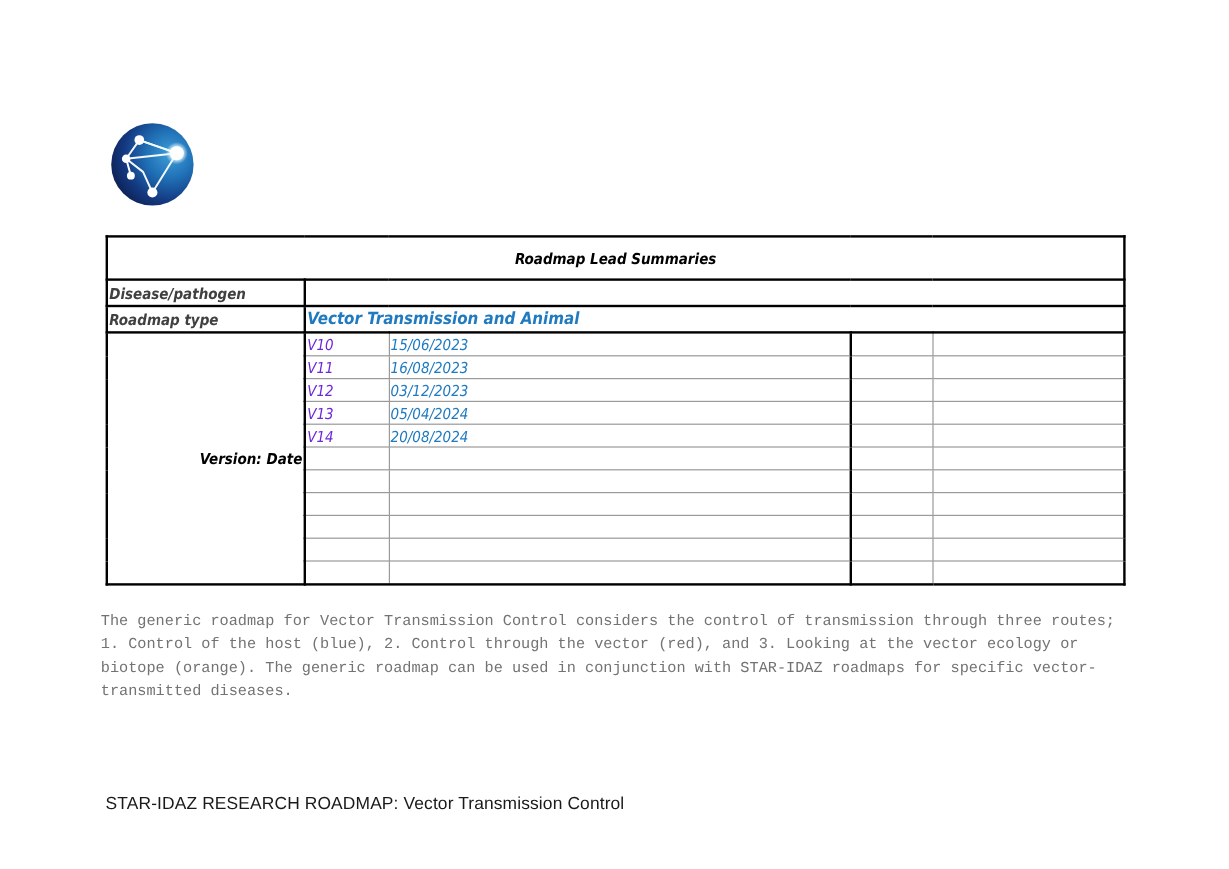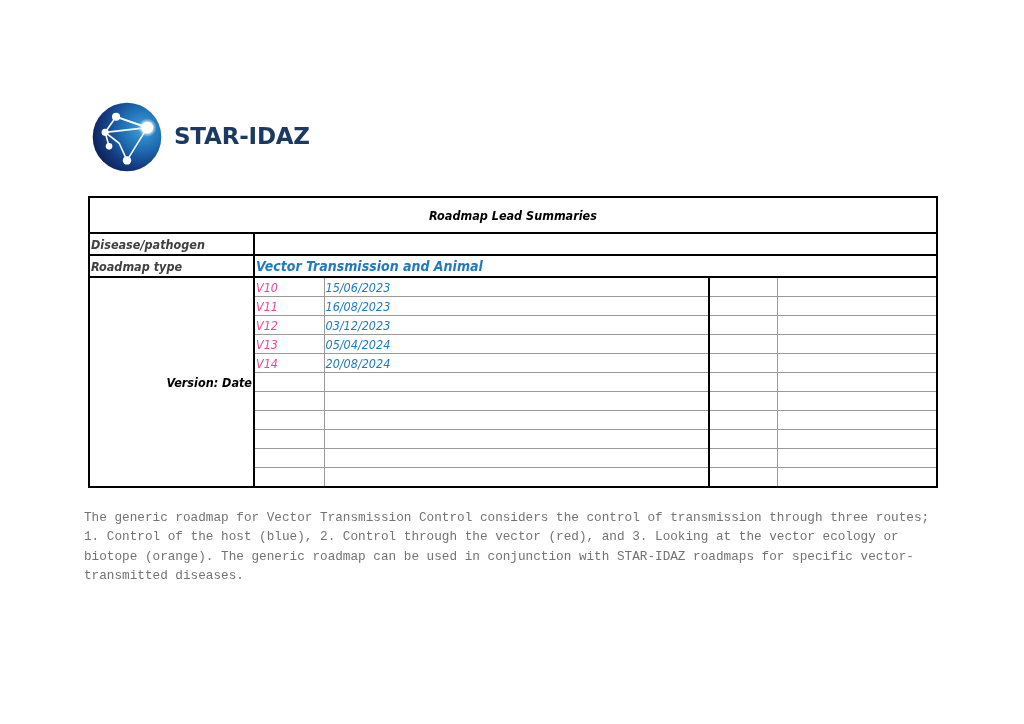--- a/index.html
+++ b/index.html
@@ -120,21 +120,21 @@
     padding: 3px 6px;
     vertical-align: middle;
     text-align: right;
     border-left: 2.5px solid #000 !important;
     border-right: 2.5px solid #000 !important;
     border-bottom: 2.5px solid #000 !important;
     border-top: 2.5px solid #000 !important;
     margin-left: 33px;
   }
   .cell-ver {
-    color: #ec4899;
+    color: #6d28d9;
     font-size: 12.5px;
     padding: 2px 6px;
     height: 16px;
     border-left: none !important;
     border-right: 1px solid #9a9a9a !important;
     border-top: 1px solid #9a9a9a !important;
     border-bottom: 1px solid #9a9a9a !important;
   }
   .cell-date {
     color: #1f7ac0;
@@ -225,21 +225,20 @@
       </g>
       <circle cx="76" cy="38" r="12" fill="url(#glowGrad)"></circle>
       <circle cx="76" cy="38" r="7.5" fill="#ffffff"></circle>
       <circle cx="36" cy="24" r="5.2" fill="#ffffff"></circle>
       <circle cx="22" cy="44" r="4.6" fill="#ffffff"></circle>
       <circle cx="27" cy="62" r="4.2" fill="#ffffff"></circle>
       <circle cx="50" cy="80" r="5.4" fill="#ffffff"></circle>
       <path d="M22 44 L27 62" stroke="#ffffff" stroke-width="2.1" fill="none" stroke-linecap="round"></path>
     </svg>
     <div class="logo-text">
-      <div class="logo-title">STAR-IDAZ</div>
     </div>
   </div>
 
   <table class="doc-table">
     <colgroup>
       <col style="width:165px">
       <col style="width:70px">
       <col style="width:385px">
       <col style="width:68px">
       <col style="width:160px">
@@ -323,14 +322,15 @@
         <td class="cell-ver"></td>
         <td class="cell-date"></td>
         <td class="cell-extra1"></td>
         <td class="cell-extra2"></td>
       </tr>
     </tbody>
   </table>
 
   <div class="body-para">The generic roadmap for Vector Transmission Control considers the control of transmission through three routes; 1. Control of the host (blue), 2. Control through the vector (red), and 3. Looking at the vector ecology or biotope (orange). The generic roadmap can be used in conjunction with STAR-IDAZ roadmaps for specific vector-transmitted diseases.</div>
 
+  <div class="footer">STAR-IDAZ RESEARCH ROADMAP: Vector Transmission Control</div>
 
 </div>
 
 </body></html>

